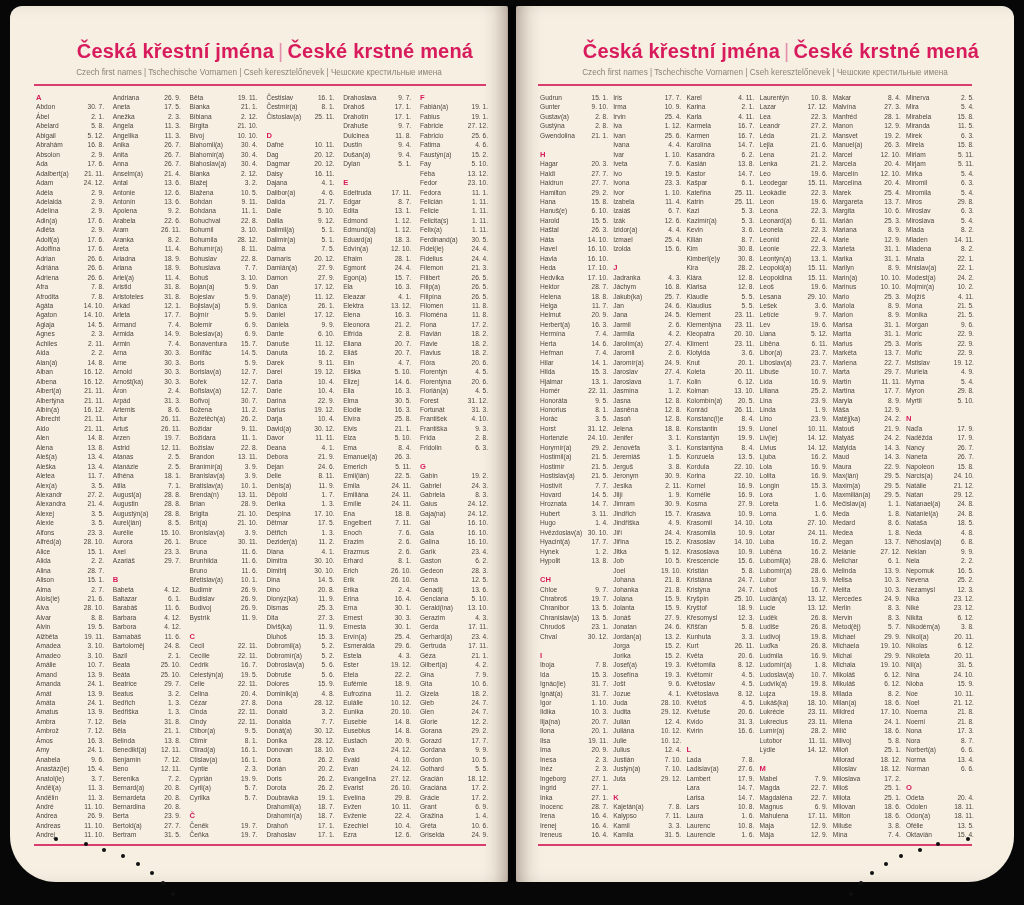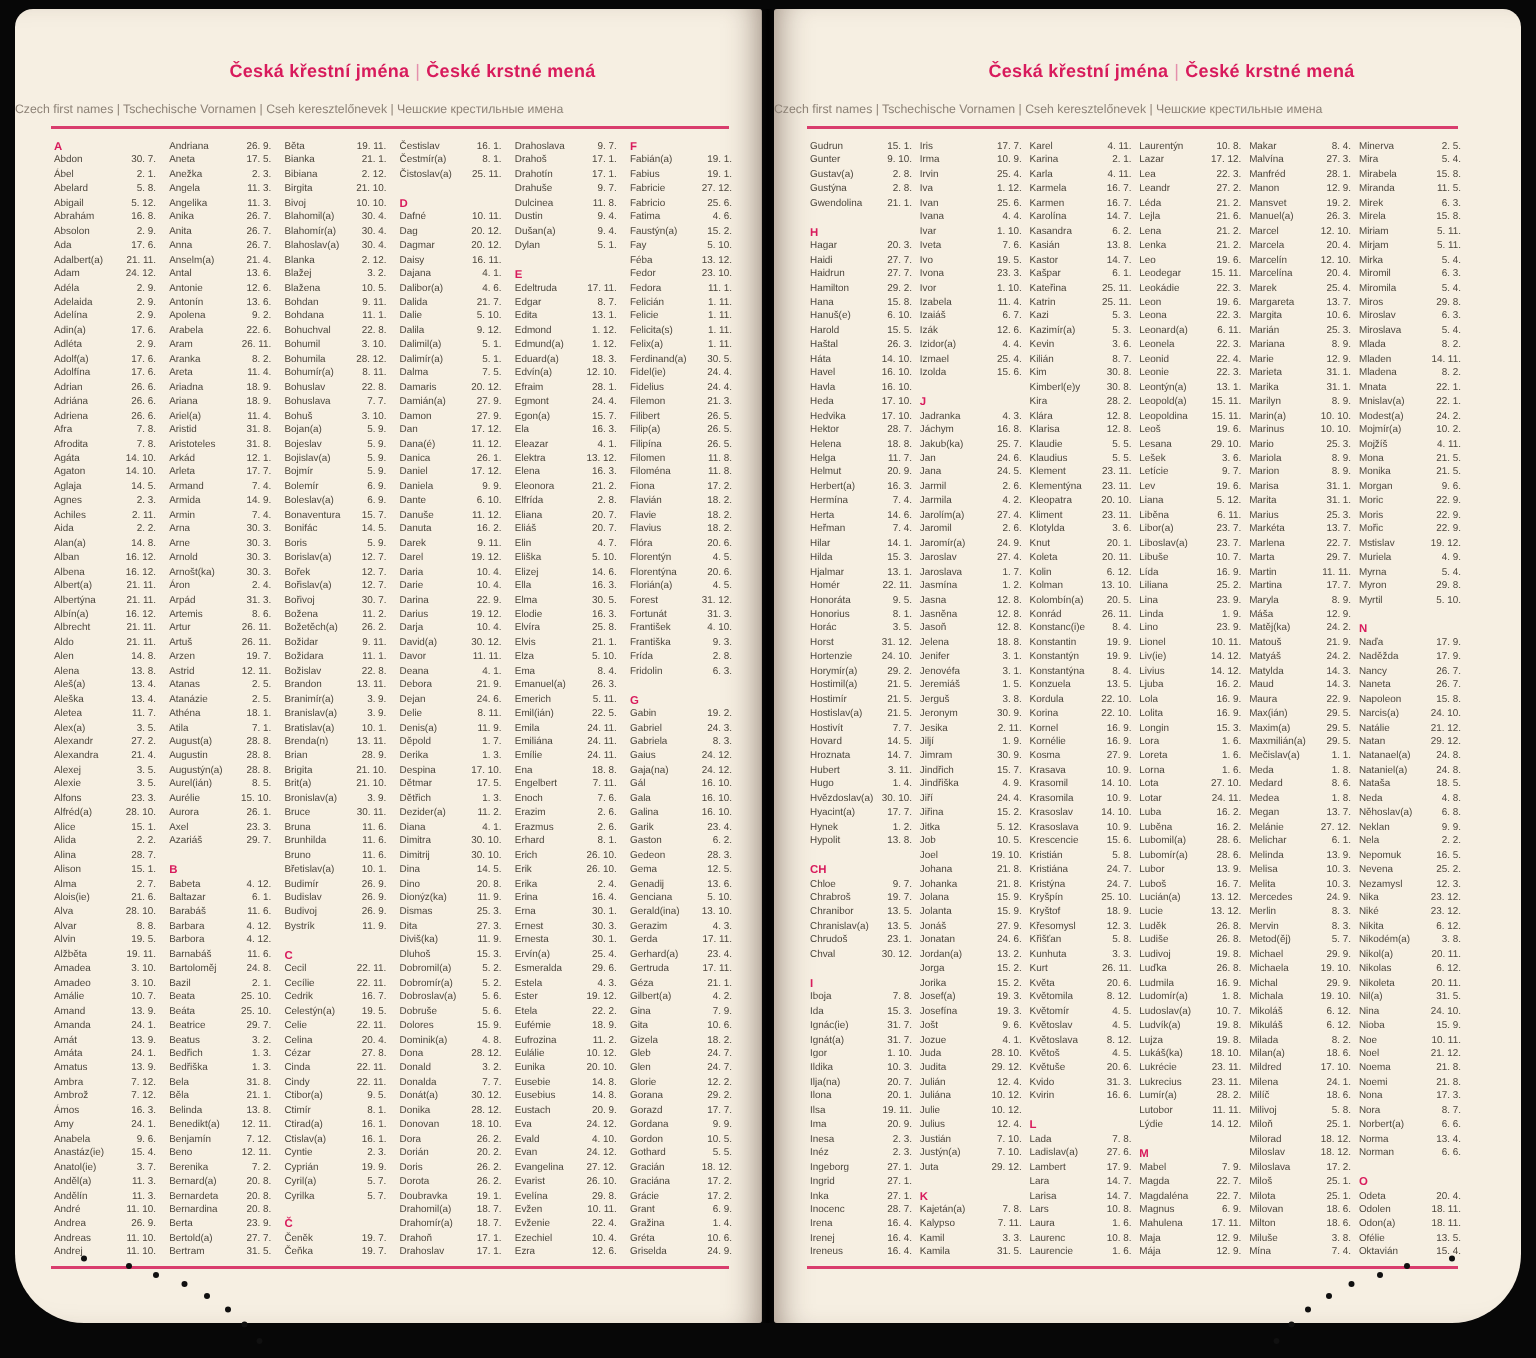--- a/index.html
+++ b/index.html
@@ -16,28 +16,28 @@
     background:#f6efe2;
   }
   .page-left  { left:0;   border-radius:12px 2px 2px 46px;
                 box-shadow: inset -16px 0 22px -14px rgba(70,45,35,.55); }
   .page-right { left:506px; border-radius:2px 12px 46px 2px;
                 box-shadow: inset 16px 0 22px -14px rgba(70,45,35,.55); }
   .gutter { position:absolute; left:497px; top:0; width:10px; height:876px;
             background:linear-gradient(90deg, rgba(0,0,0,.0), rgba(0,0,0,.85) 50%, rgba(0,0,0,.0)); }
   .page-title {
     position:absolute; top:34px; left:0; right:0;
-    text-align:center; font-weight:bold; font-size:12px; letter-spacing:.2px;
+    text-align:center; font-weight:bold; font-size:20px; letter-spacing:.2px;
     color:#d81b5c;
     padding-left:32px;
   }
   .page-title .sep { color:#e490ac; font-weight:normal; padding:0 4px; }
   .page-subtitle {
     position:absolute; top:62px; left:0; right:0;
-    font-size:8.2px; color:#8d8276;
+    text-align:center; font-size:8.2px; color:#8d8276;
   }
   .rule { position:absolute; height:2px; background:#d93d6d; }
   .rule-top    { top:78px; }
   .rule-bottom { top:838px; }
   .page-left  .rule { left:24px; right:22px; }
   .page-right .rule { left:22px; right:42px; }
   .page-body {
     position:absolute; top:87px; height:748px;
     display:flex; justify-content:space-between;
   }

